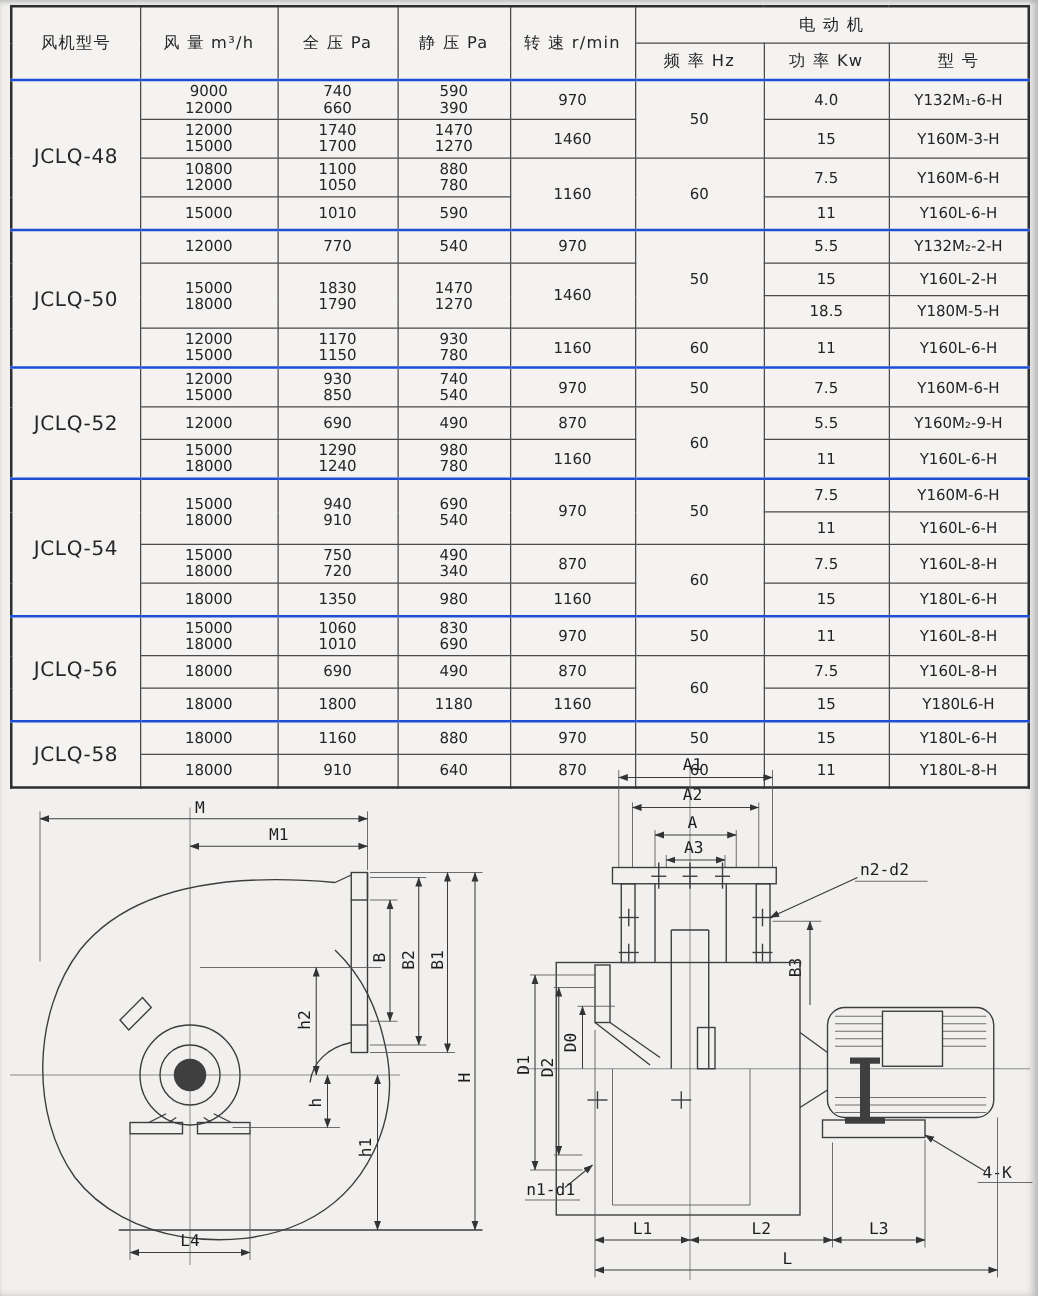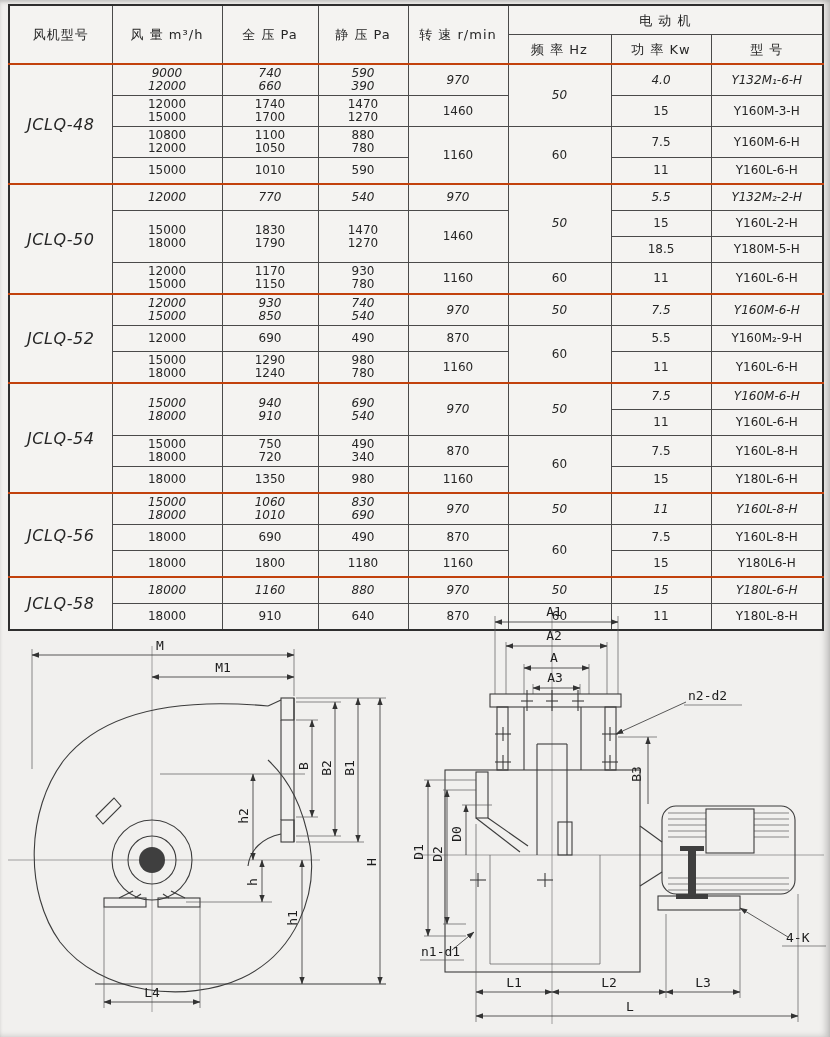--- a/index.html
+++ b/index.html
@@ -21,21 +21,21 @@
   .spec-table th,.spec-table td{
     border:1px solid #4a4a4a;
     text-align:center;vertical-align:middle;
     font-size:12px;line-height:13px;
     color:#262626;padding:2px 1px;
     font-family:"DejaVu Sans",sans-serif;
   }
   .spec-table th{font-size:13px;font-weight:normal;letter-spacing:1px;height:24px;}
   .spec-table td{height:21px;}
   .spec-table td.model{font-size:16px;letter-spacing:.5px;}
-  .spec-table tr.sec td{border-top:2px solid #c2410c;font-style:italic;}
+  .spec-table tr.sec td{border-top:2px solid #1d4ed8;}
   
   .drawing-title{
     position:absolute;left:0;top:561px;width:100%;
     text-align:center;
     font-size:21px;font-weight:bold;letter-spacing:9px;
     color:#24418f;
     font-family:"DejaVu Sans",sans-serif;
   }
   .outline-drawing{position:absolute;left:0;top:594px;}
   .ln{stroke:#3c3c3c;stroke-width:1.1;fill:none;}

